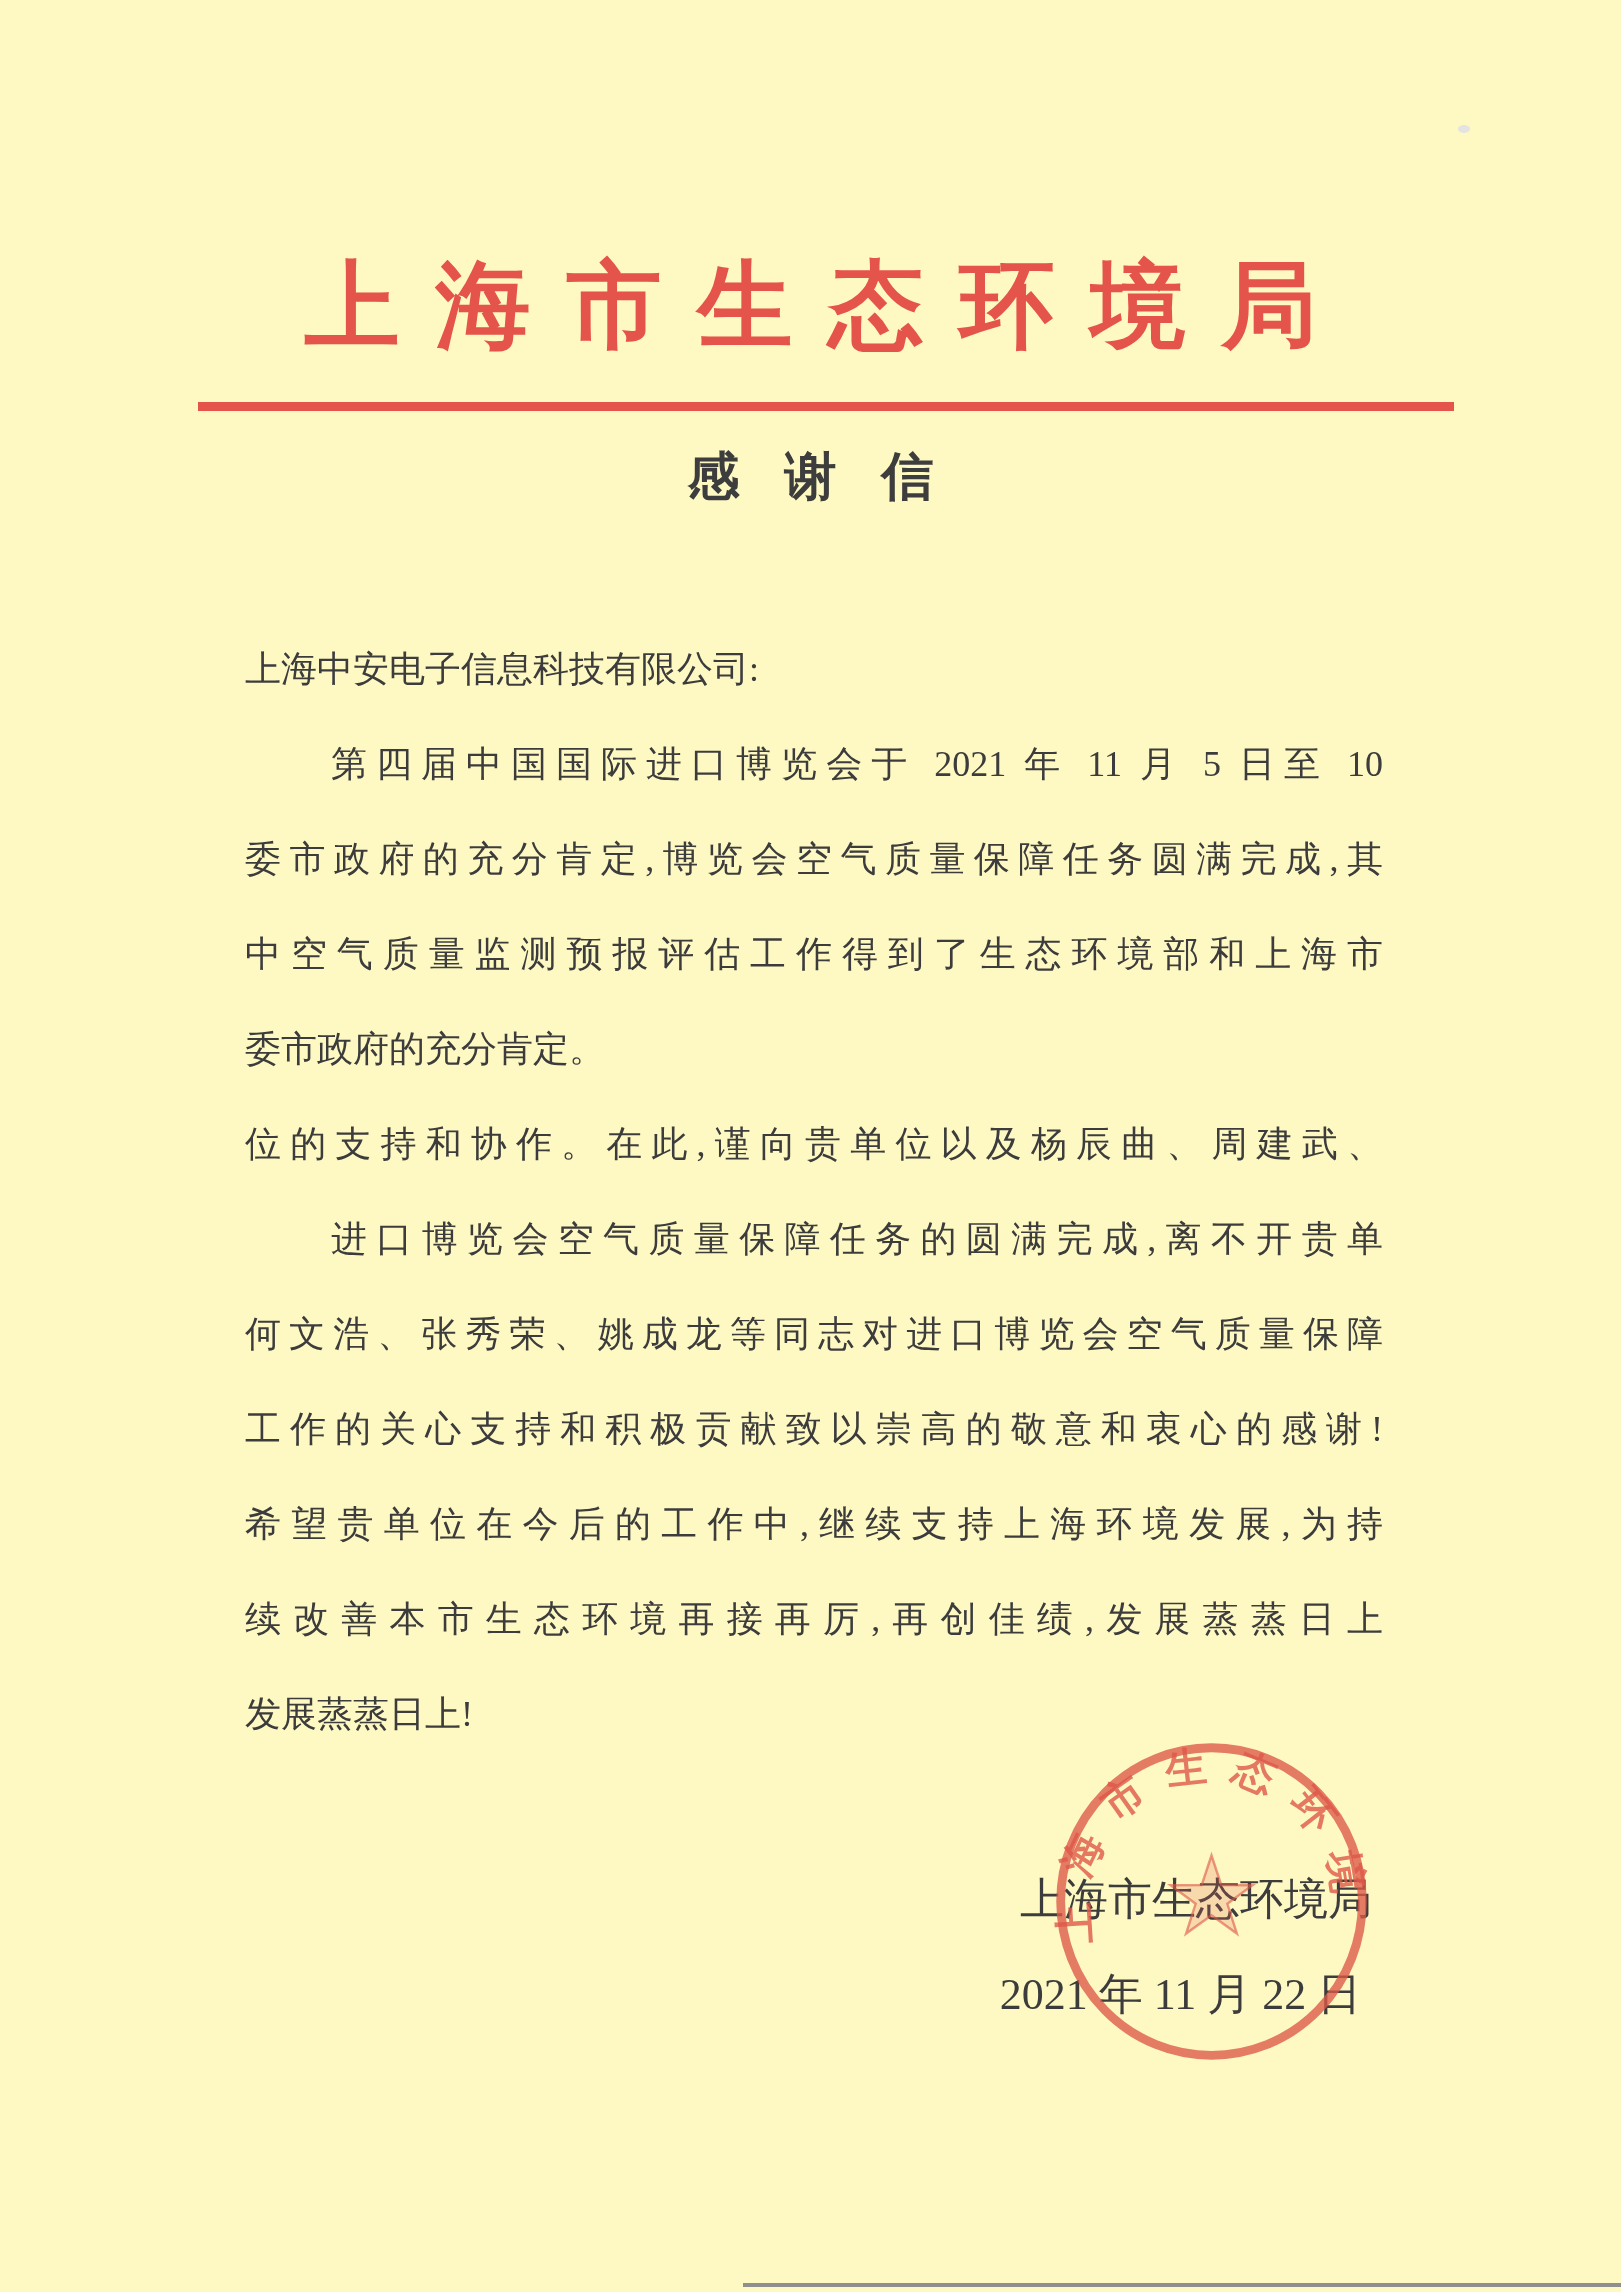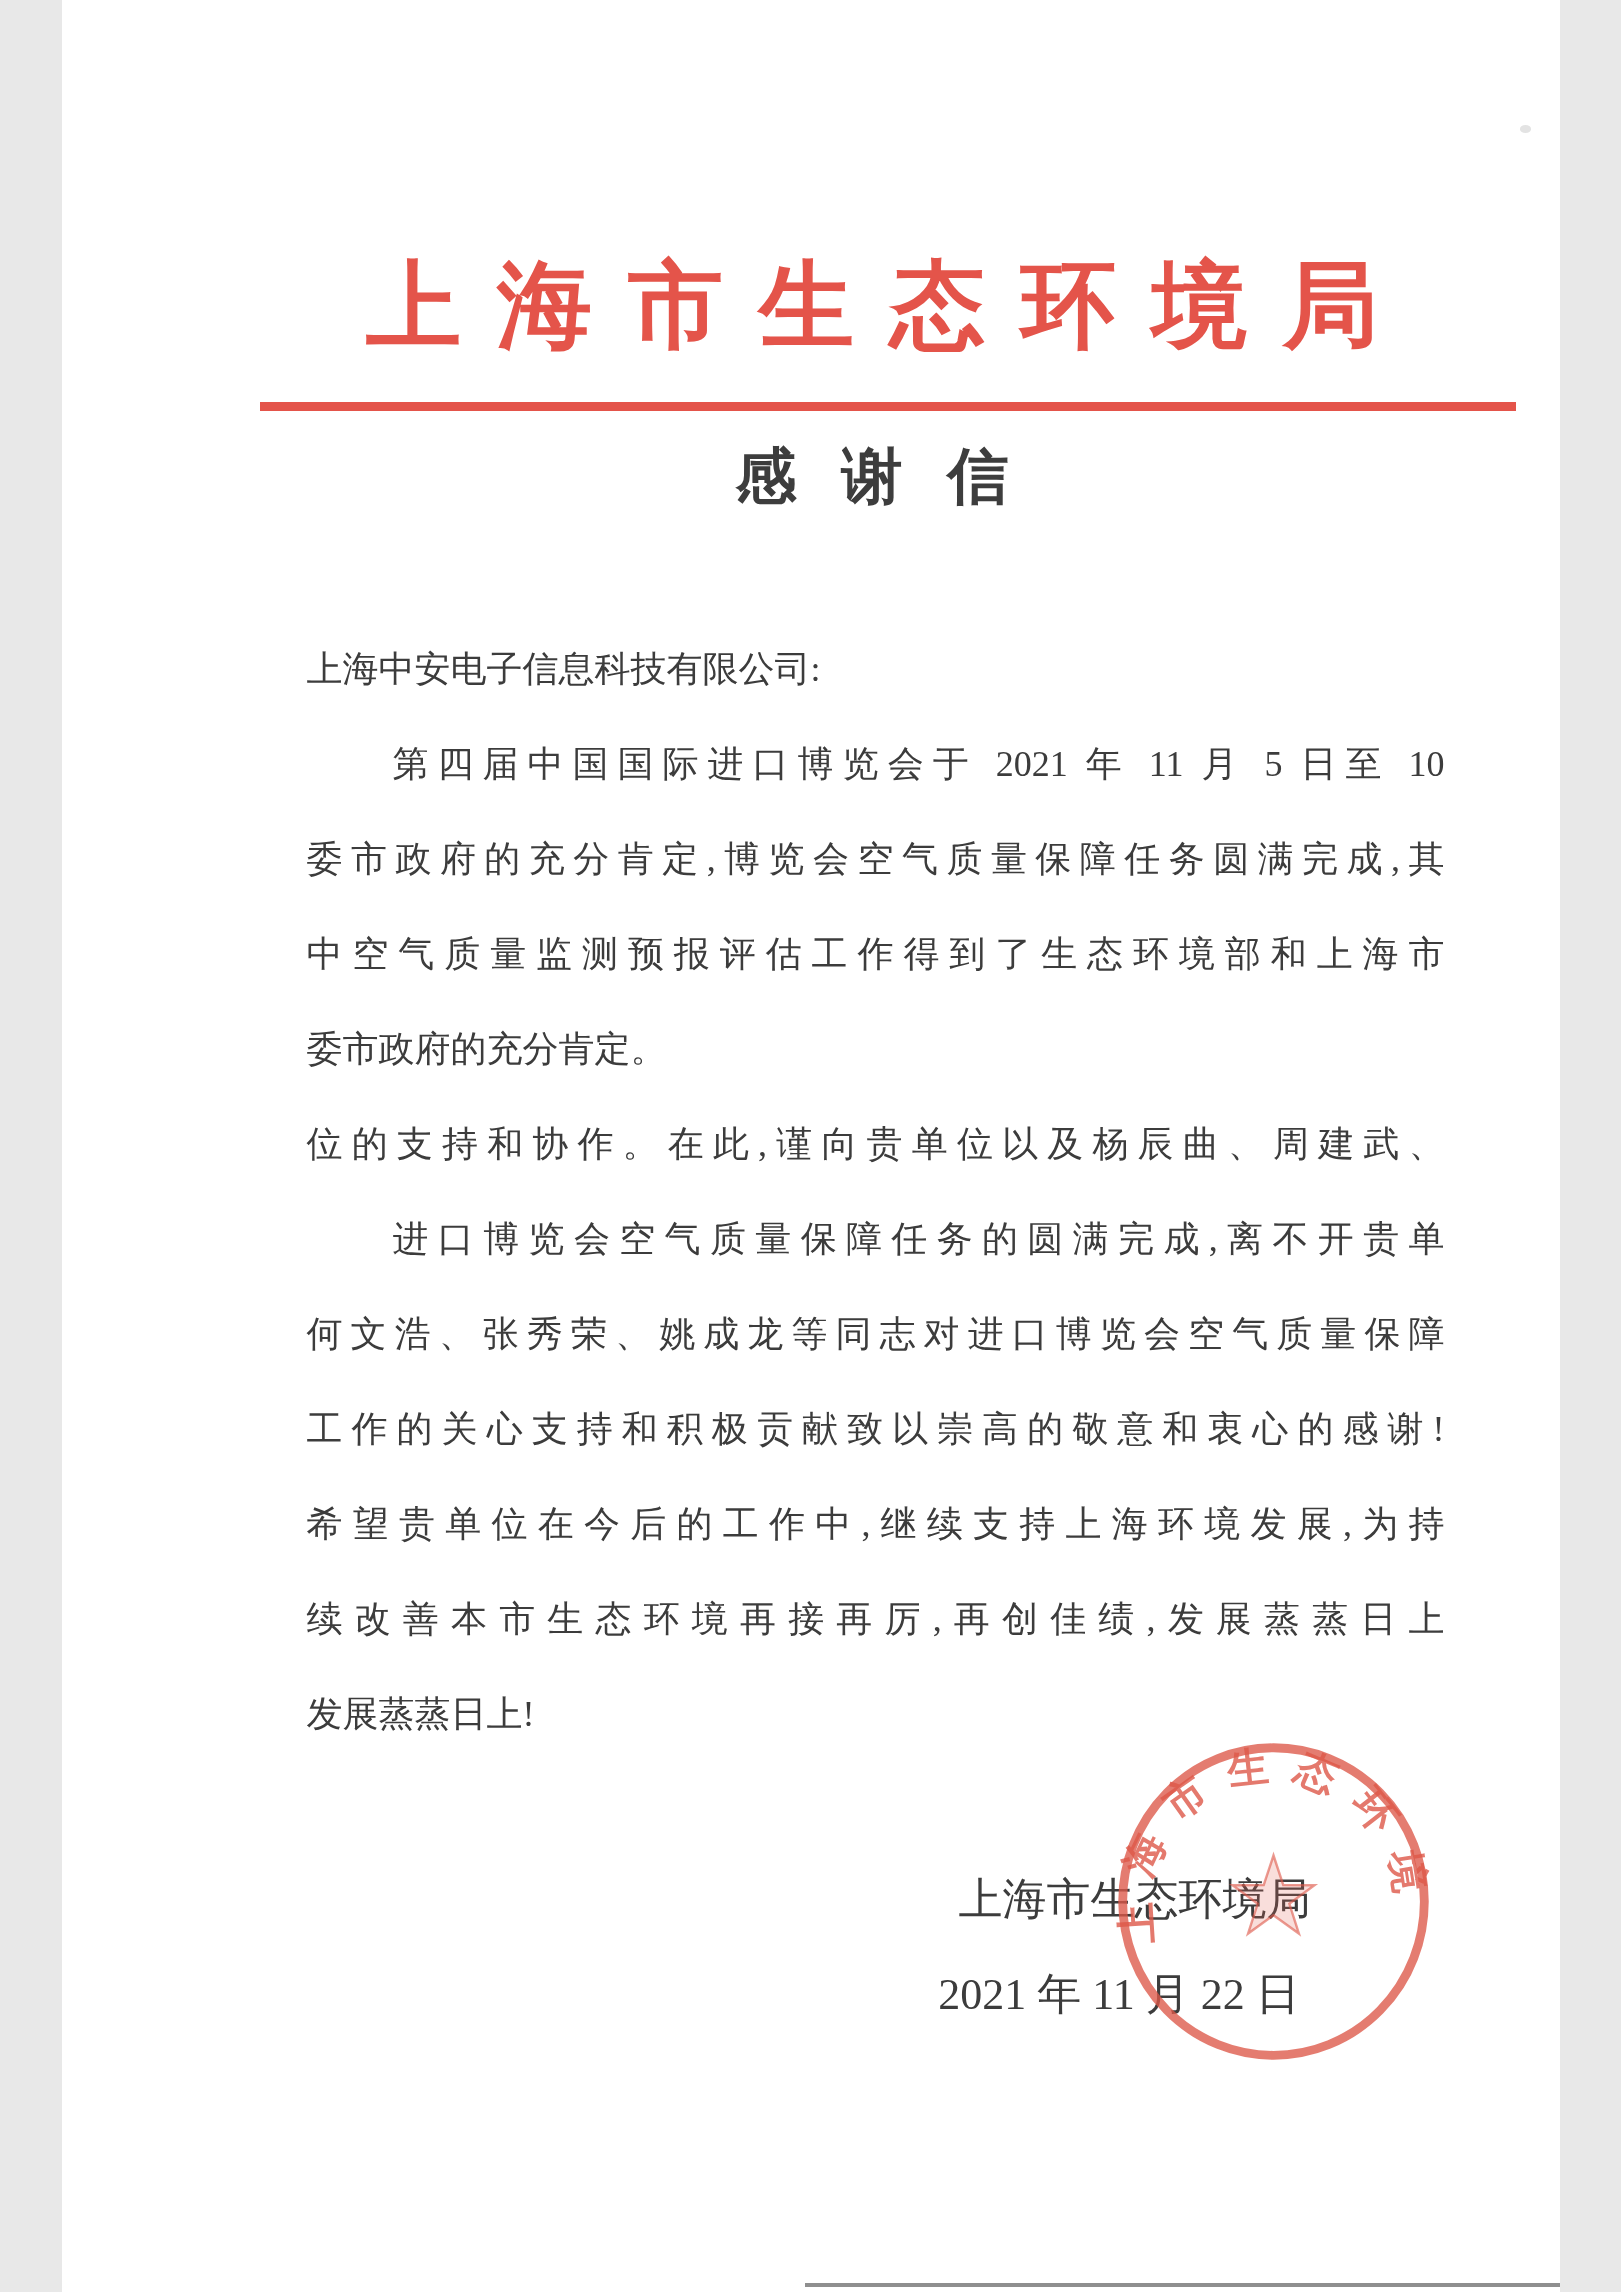--- a/index.html
+++ b/index.html
@@ -1,40 +1,40 @@
 <!DOCTYPE html>
 <html><head>
 <meta charset="utf-8">
 <style>
   html,body{margin:0;padding:0;background:#e8e8e8;}
   .page{
     position:relative;
-    width:1498px;height:2293px;
+    width:1621px;height:2293px;
     margin:0 auto;
-    background:#ffffff;
+    background:#fef9c3;
     font-family:"Liberation Serif","DejaVu Serif",serif;
     overflow:hidden;
   }
   
   .masthead{
     position:absolute;left:0;top:248px;width:1621px;
     text-align:center;line-height:116px;
     font-size:95px;font-weight:bold;color:#e4544a;
     white-space:nowrap;
   }
   .masthead .spread{letter-spacing:36px;margin-right:-36px;}
   .red-rule{
     position:absolute;left:198px;top:402px;width:1256px;height:8.8px;
     background:#e4544a;
   }
   
   .doc-title{
     position:absolute;left:0;top:439px;width:1621px;
     text-align:center;line-height:76px;
-    font-size:61px;font-weight:bold;color:#3d3d3d;
+    font-size:52px;font-weight:bold;color:#3d3d3d;
     white-space:nowrap;
   }
   .doc-title .spread{letter-spacing:45px;margin-right:-45px;}
   
   .body-block{
     position:absolute;left:245px;top:622px;width:1138px;
     font-size:36px;line-height:95px;color:#3c3c3c;
   }
   .salutation{text-align:left;}
   .line{

